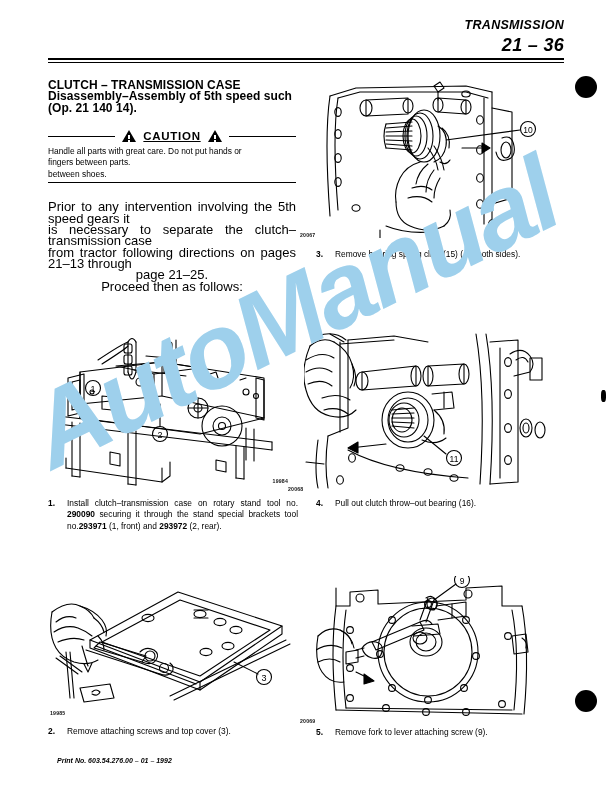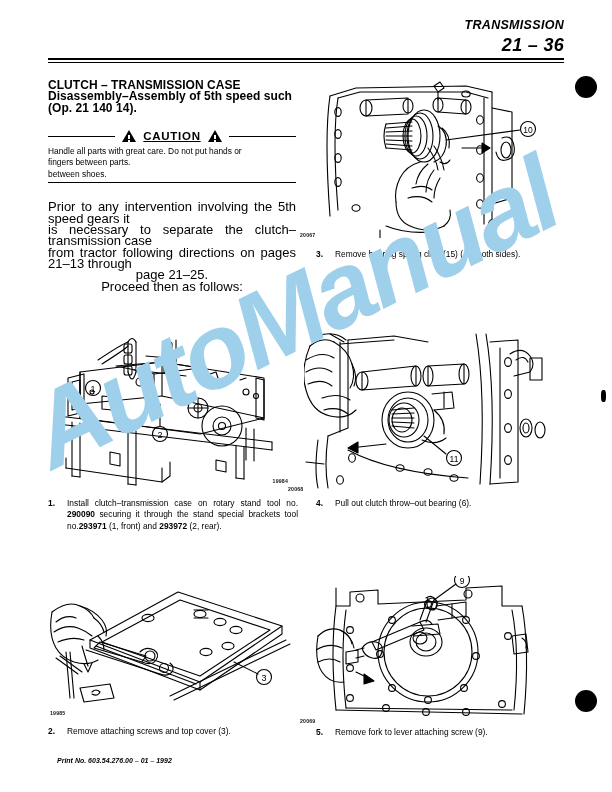--- a/index.html
+++ b/index.html
@@ -408,21 +408,21 @@
         <path d="M44 118 q40 22 120 28"></path>
         <path d="M2 130 L20 132"></path>
       </g>
       <text x="150" y="129.5" font-family="Liberation Sans, sans-serif" font-size="8.5" text-anchor="middle">11</text>
     </svg>
     <div class="figid" style="left:-16px;bottom:-2px;">20068</div>
   </div>
 
   <div class="step" style="position:absolute;left:316px;top:498px;width:250px;">
     <div class="step-no">4.</div>
-    <div class="step-tx">Pull out clutch throw–out bearing (6).</div>
+    <div class="step-tx">Pull out clutch throw–out bearing (16).</div>
   </div>
 
   <div class="fig" style="position:absolute;left:316px;top:576px;width:248px;height:146px;">
     <svg width="248" height="146" viewBox="0 0 248 146">
       <g fill="none" stroke="#000" stroke-width="1.1" stroke-linejoin="round" stroke-linecap="round">
 
         <path d="M20 12 L20 30 L34 30 L34 16 L62 14 L62 28 L150 24 L150 12 L186 10 L186 30 L206 30"></path>
         <path d="M206 30 q8 44 2 108"></path>
         <path d="M196 34 q8 42 2 100"></path>
         <path d="M20 30 q-6 46 0 104"></path>

